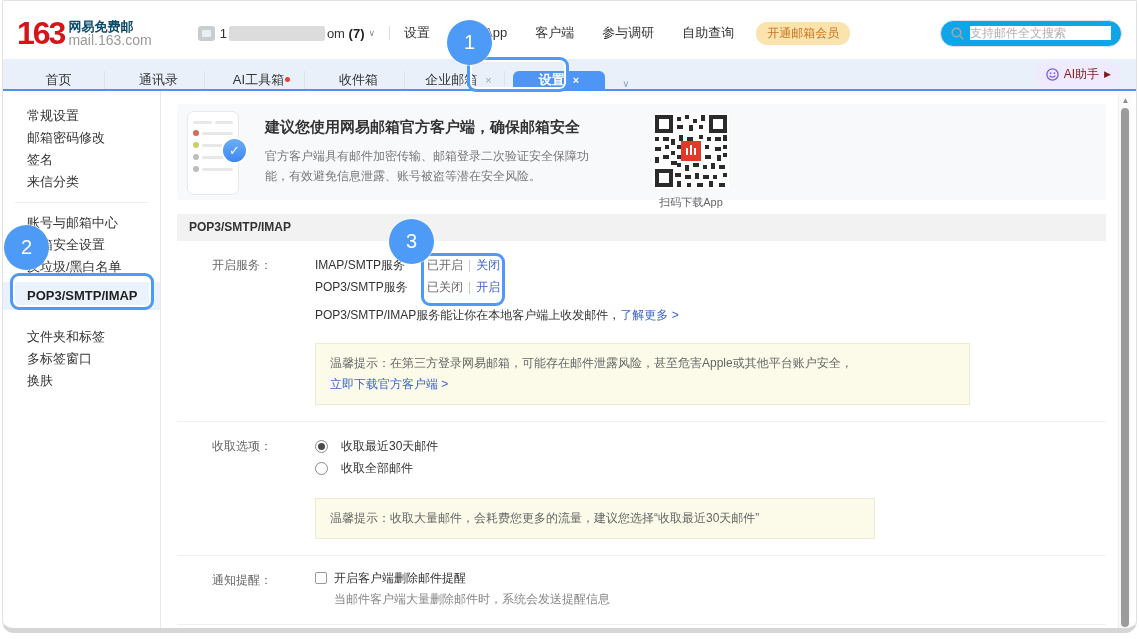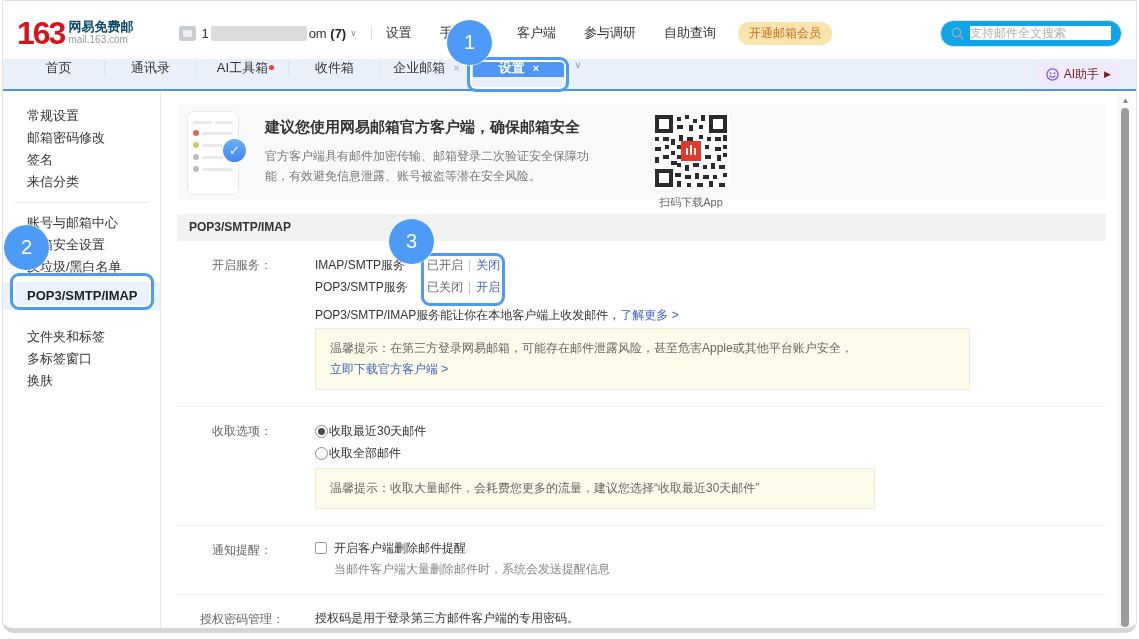--- a/index.html
+++ b/index.html
@@ -7,38 +7,38 @@
   .window { position:absolute; left:2px; top:0; width:1135px; height:633px;
     border:1px solid #e2e2e2; border-bottom:5px solid #d6d6d6;
     border-radius:2px 2px 12px 12px; overflow:hidden; background:#fff; }
 
   
   .header { height:58px; display:flex; align-items:center; padding:6px 14px 0 14px; background:#fff; }
   .logo { display:flex; align-items:flex-start; cursor:pointer; }
   .logo-num { font-size:32px; font-weight:bold; color:#d7141a; line-height:30px; letter-spacing:-2px; }
   .logo-txt { margin-left:4px; padding-top:2px; }
   .logo-name { font-size:13px; font-weight:bold; color:#0c4a6e; line-height:14px; }
-  .logo-domain { font-size:10px; color:#999; line-height:12px; }
+  .logo-domain { font-size:14px; color:#999; line-height:12px; }
   .account { display:flex; align-items:center; margin-left:46px; font-size:13px; color:#333; }
   .member-badge-icon { width:17px; height:15px; background:#c9cdd2; border-radius:3px; margin-right:5px; position:relative; }
   .member-badge-icon::after{ content:""; position:absolute; left:4px; top:4px; width:9px; height:7px; background:#eceef0; border-radius:1px;}
   .redact { display:inline-block; width:96px; height:15px; background:#dcdcdc; border-radius:2px; margin:0 2px; }
   .acct-count { font-weight:bold; color:#222; }
   .chev { font-size:9px; color:#888; margin-left:4px; }
   .hdr-sep { width:1px; height:14px; background:#ddd; margin:0 14px; }
   .hdr-nav { display:flex; gap:28px; font-size:13px; color:#333; }
   .hdr-nav span { cursor:pointer; white-space:nowrap; }
   .vip-badge { margin-left:22px; background:#fbe3ad; color:#c8731f; font-size:12px; padding:3px 11px; border-radius:11px; white-space:nowrap; cursor:pointer;}
   .search { margin-left:auto; width:182px; height:27px; border:1px solid #e3e3e3; border-radius:14px; display:flex; align-items:center; padding:0 10px; background:#0ea5e9; }
   .search svg { flex:0 0 13px; margin-right:6px; }
   .search input { border:none; outline:none; width:100%; font-size:12px; color:#333; font-family:"Liberation Sans",sans-serif; }
   .search input::placeholder { color:#b0b0b0; }
 
   
-  .tabstrip { height:32px; background:#e9f0fa; border-bottom:2px solid #4d93f2; display:flex; align-items:flex-start; padding-left:10px; position:relative; }
+  .tabstrip { height:32px; background:#e9f0fa; border-bottom:2px solid #4d93f2; display:flex; align-items:flex-end; padding-left:10px; position:relative;gap:8px; }
   .tab { width:92px; display:flex; align-items:center; justify-content:center; font-size:13px; color:#333; border-right:1px solid #d9e3f2; cursor:pointer; position:relative; }
   .tab .dot { position:absolute; top:6px; margin-left:58px; width:5px; height:5px; background:#f0402c; border-radius:50%; }
   .tab .x { font-size:11px; color:#9aa7bb; margin-left:8px; }
   .tab.active { background:#4e95f5; color:#fff; font-weight:bold; border-radius:6px 6px 0 0; border-right:none; }
   .tab.active .x { color:#fff; }
   .tab-more { width:26px; display:flex; align-items:center; justify-content:center; color:#8fa3c0; font-size:10px; cursor:pointer; }
   .ai-pill { margin-left:auto; margin-right:14px; align-self:center; display:flex; align-items:center; gap:5px; background:#efeafd; color:#7f1d1d; font-size:12px; padding:4px 11px; border-radius:13px; cursor:pointer; }
   .ai-pill .arr { font-size:9px; }
 
   
@@ -71,25 +71,25 @@
   .section-bar { margin-top:14px; background:#f2f2f2; height:27px; line-height:27px; padding-left:12px; font-size:12px; font-weight:bold; color:#333; }
   .form-row { display:flex; margin-top:13px; }
   .form-label { width:130px; text-align:center; font-size:12px; color:#666; flex-shrink:0; line-height:22px; }
   .form-content { margin-left:8px; font-size:12px; color:#333; }
   .svc-row { display:flex; line-height:22px; height:22px; }
   .svc-name { width:112px; color:#333; }
   .svc-status { color:#666; }
   .pipe { color:#c9c9c9; margin:0 5px; }
   a.lnk { color:#3d63c9; text-decoration:none; cursor:pointer; }
   .svc-desc { margin-top:8px; line-height:18px; color:#333; }
-  .tip-box { margin-top:4px; background:#fcfbea; border:1px solid #efebd0; padding:9px 14px; font-size:12px; color:#666; line-height:21px; width:655px; }
+  .tip-box { margin-top:19px; background:#fcfbea; border:1px solid #efebd0; padding:9px 14px; font-size:12px; color:#666; line-height:21px; width:655px; }
   .tip-box.narrow { width:560px; }
   .h-div { border-top:1px solid #f0f0f0; margin:16px 0 0 0; }
 
-  .radio-row { display:flex; align-items:center; height:22px; gap:1px; cursor:pointer; }
+  .radio-row { display:flex; align-items:center; height:22px; gap:13px; cursor:pointer; }
   .radio { width:13px; height:13px; border:1px solid #8a8a8a; border-radius:50%; position:relative; background:#fff; }
   .radio.sel::after { content:""; position:absolute; left:2px; top:2px; width:7px; height:7px; border-radius:50%; background:#4a4a4a; }
   .check-row { display:flex; align-items:center; height:18px; gap:7px; cursor:pointer; }
   .checkbox { width:12px; height:12px; border:1px solid #999; border-radius:2px; background:#fff; }
   .sub-note { margin-top:3px; margin-left:19px; color:#888; line-height:18px; }
 
   .auth-line1 { line-height:20px; color:#333; }
 
   
   .scrollbar { position:absolute; right:5px; top:3px; bottom:2px; width:13px; background:#fafafa; border-left:1px solid #efefef; }

